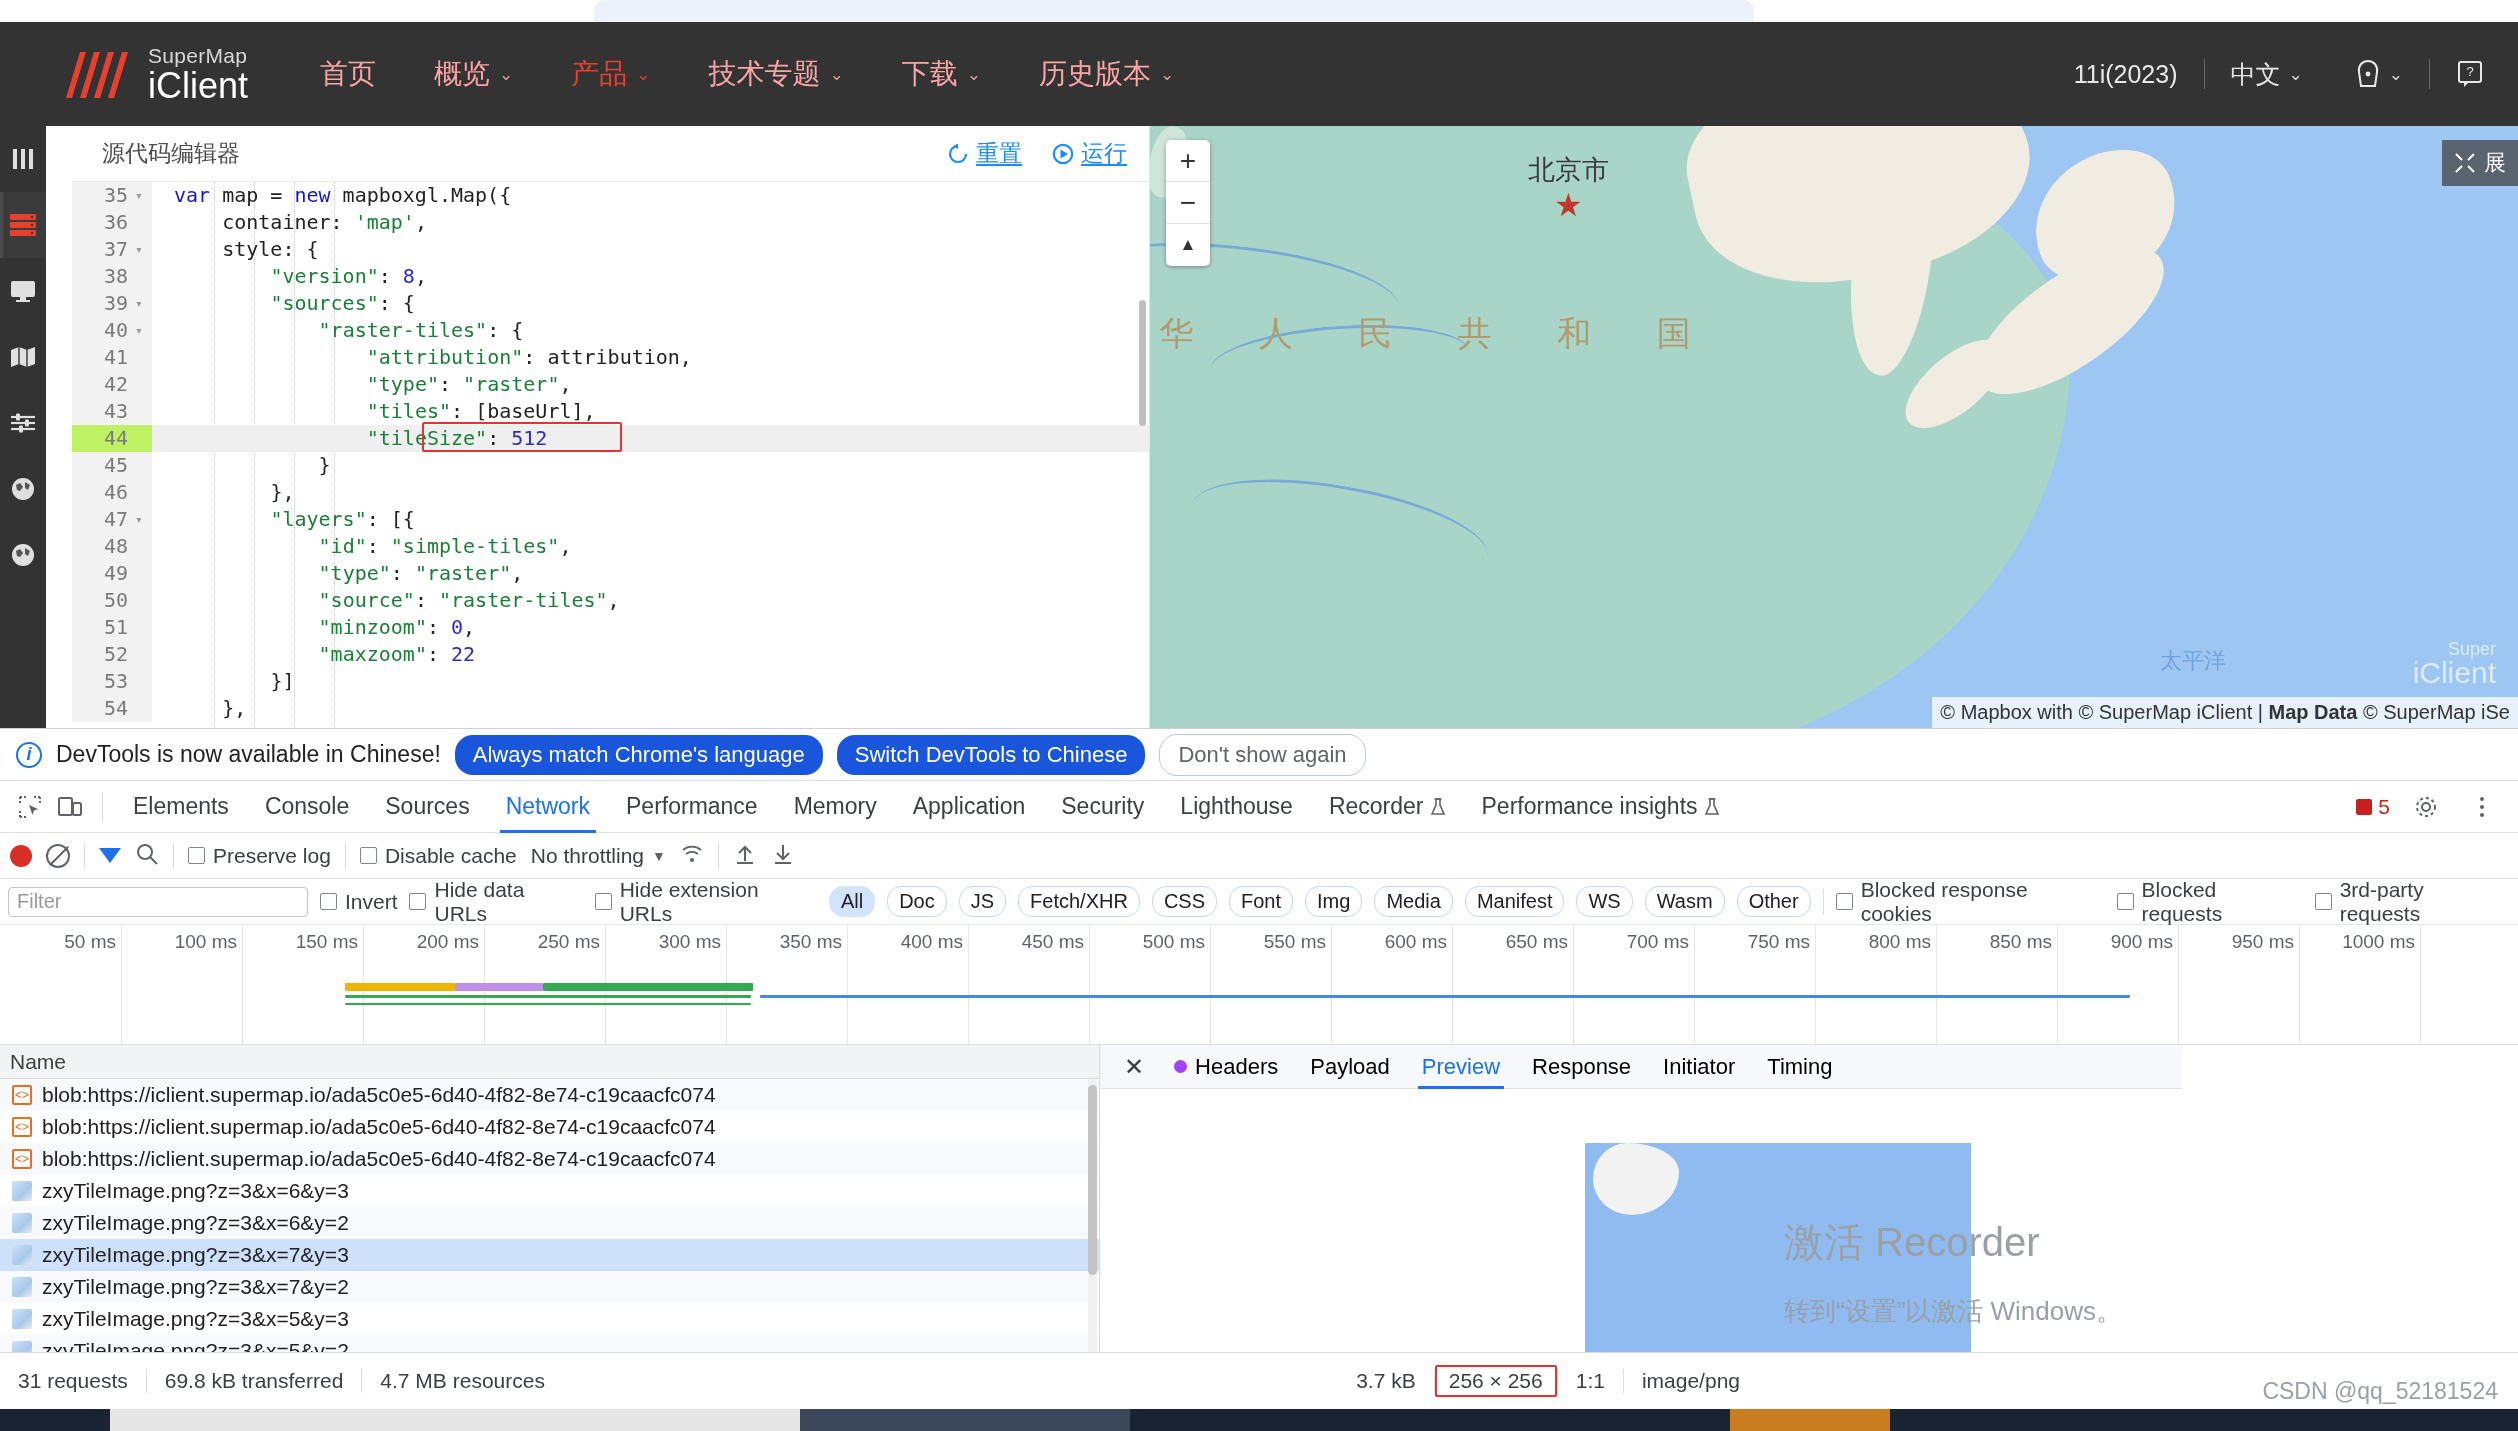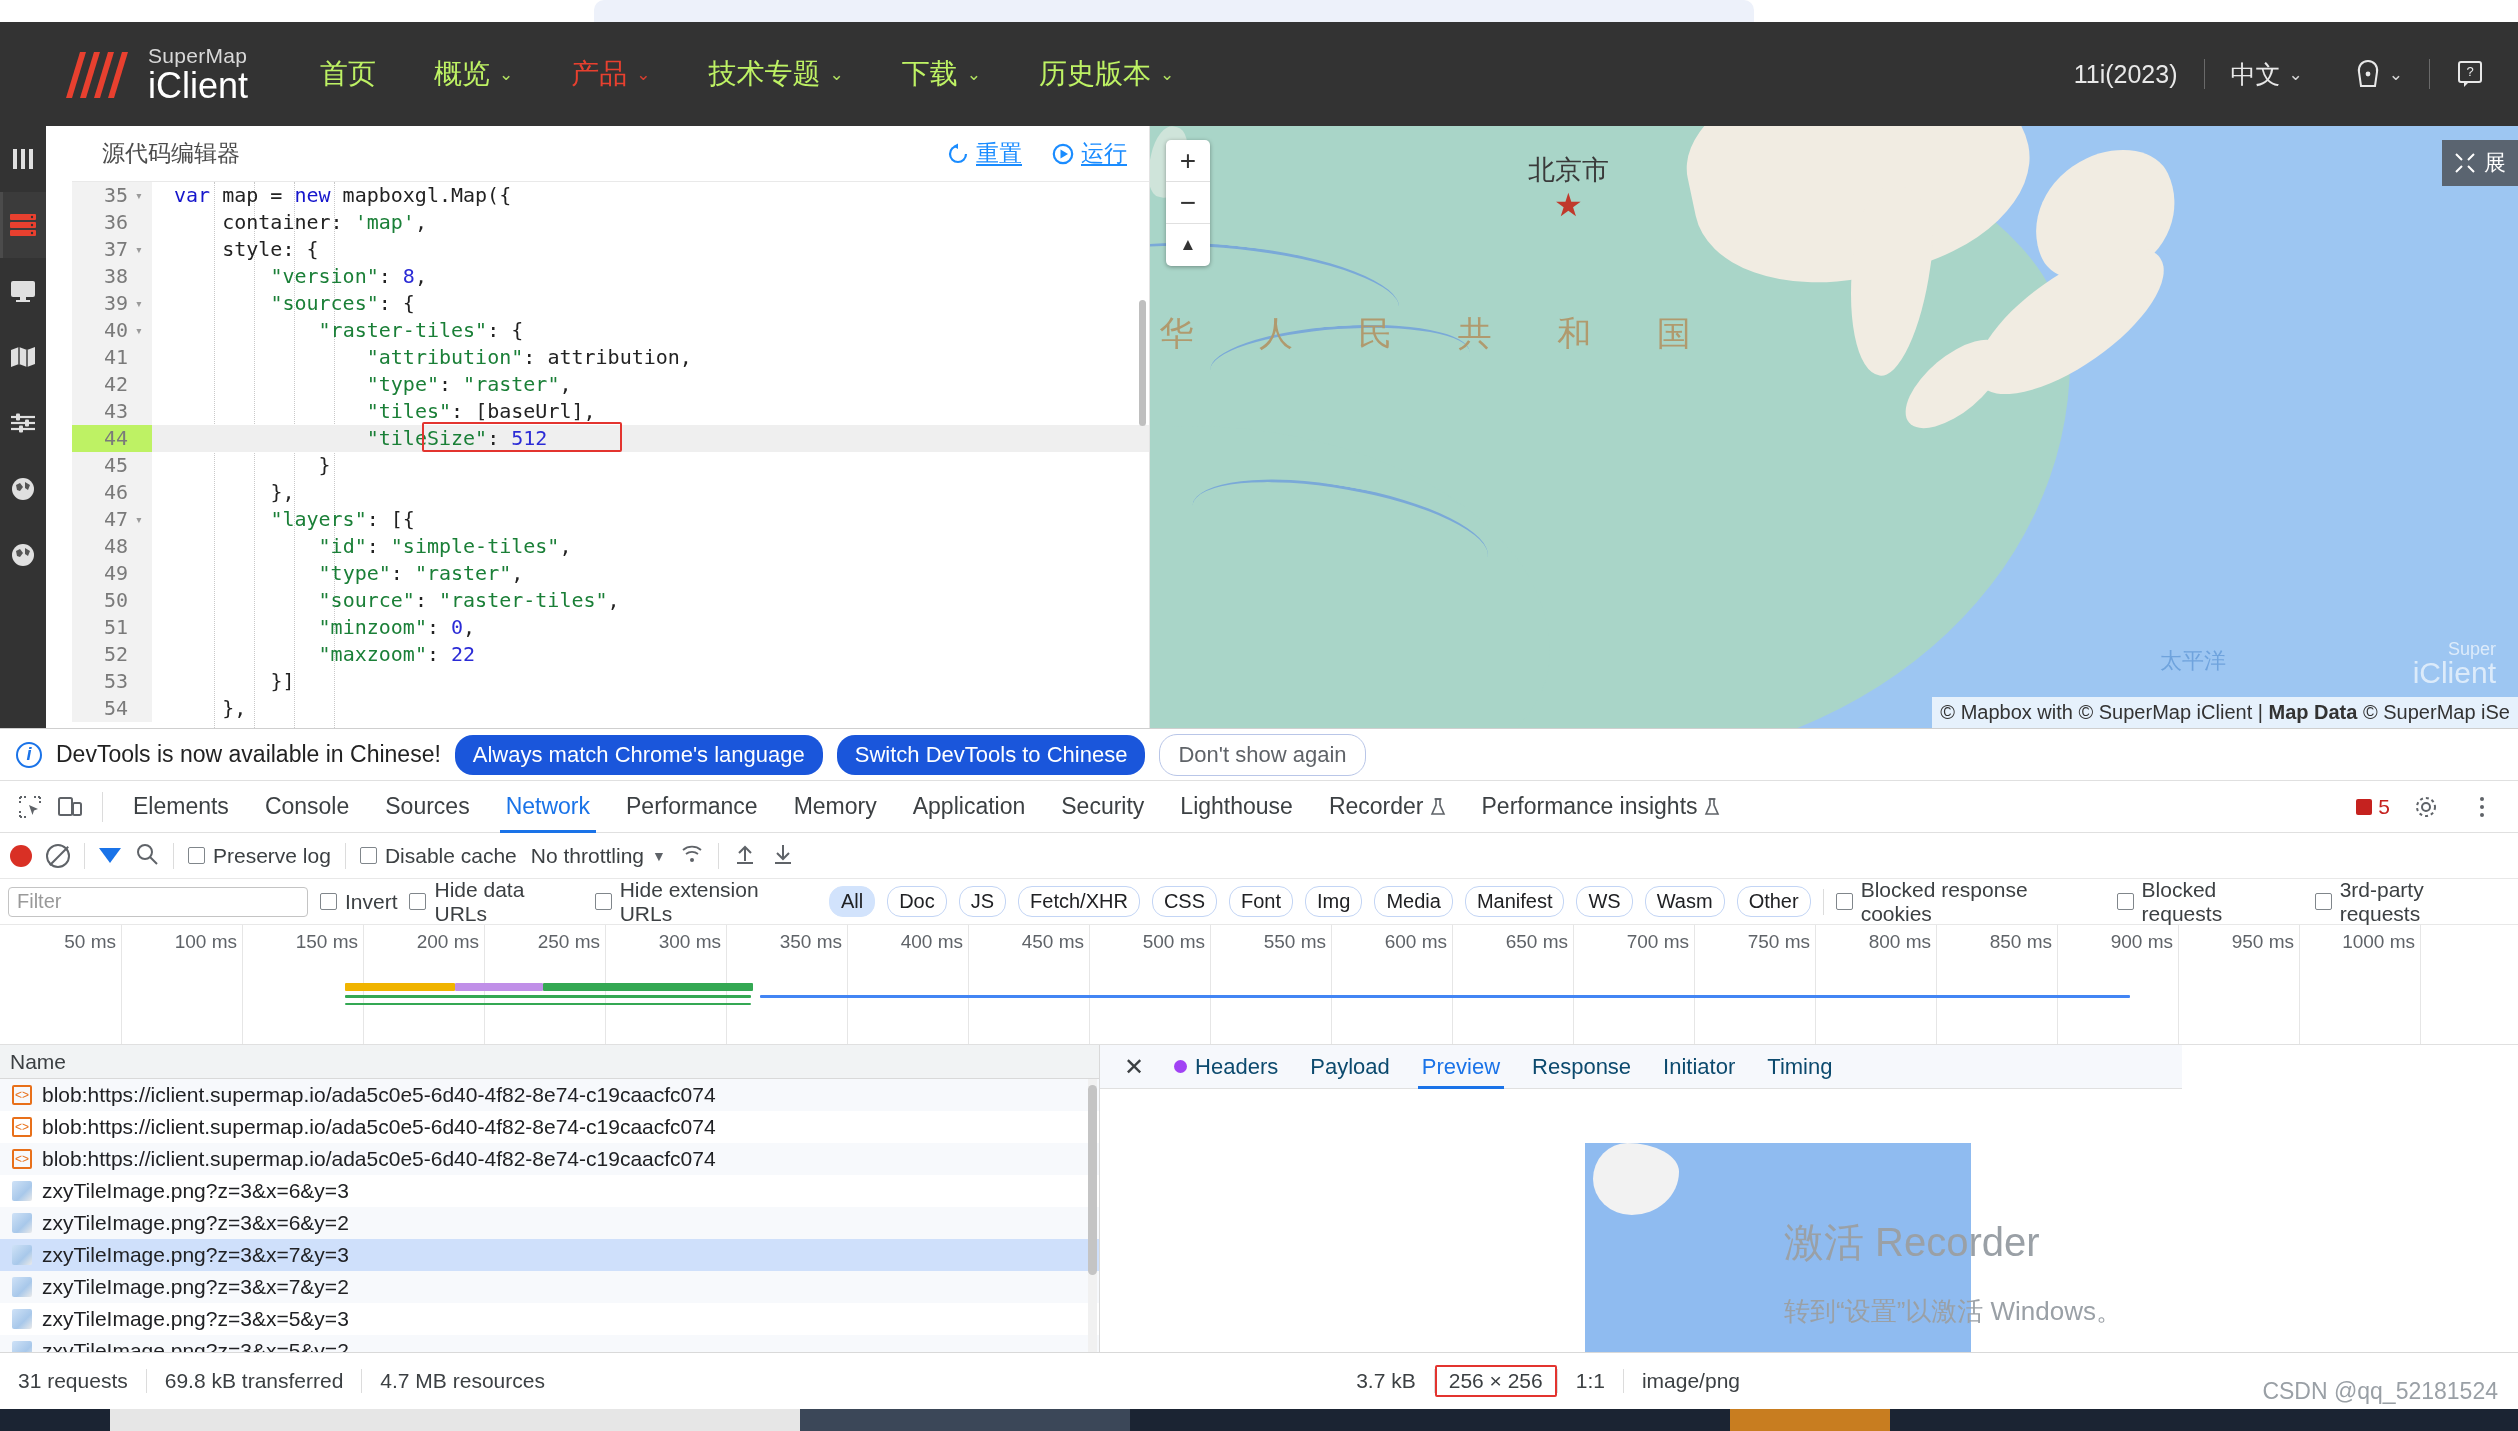--- a/index.html
+++ b/index.html
@@ -28,21 +28,21 @@
     display: flex; align-items: center;
   }
   .logo-wrap { display: flex; align-items: center; margin-left: 62px; }
   .logo-mark { display: block; }
   .logo-text { margin-left: 12px; color: #ffffff; line-height: 1; }
   .logo-text .sm { font-size: 21px; color: #d8d8d8; letter-spacing: .3px; }
   .logo-text .ic { font-size: 36px; font-weight: 400; margin-top: 2px; }
 
   .nav { display: flex; align-items: center; margin-left: 72px; gap: 58px; }
   .nav-item {
-    color: #bef264; font-size: 28px; display: flex; align-items: center; gap: 9px;
+    color: #fca5a5; font-size: 28px; display: flex; align-items: center; gap: 9px;
     cursor: pointer; white-space: nowrap;
   }
   .nav-item.active { color: #e8402f; }
   .caret { font-size: 17px; opacity: .9; }
 
   .header-right {
     position: absolute; right: 0; top: 0; height: 104px;
     display: flex; align-items: center; gap: 0; padding-right: 8px;
   }
   .hr-item {
@@ -296,21 +296,21 @@
   .req-scroll-track {
     position: absolute; right: 2px; top: 34px; width: 9px; bottom: 0; background: #f1f1f1;
   }
 
   .detail-pane { flex: 1; position: relative; background: #fff; }
   .detail-tabs {
     height: 44px; display: flex; align-items: center; gap: 0; border-bottom: 1px solid #e0e0e0;
     background: #f6f8fc; padding-left: 10px;
   }
   .d-tab {
-    font-size: 22px; color: #0c4a6e; padding: 0 16px; height: 44px; display: flex;
+    font-size: 22px; color: #000000; padding: 0 16px; height: 44px; display: flex;
     align-items: center; cursor: pointer; position: relative; white-space: nowrap; gap: 8px;
   }
   .d-tab.active { color: #1a73e8; }
   .d-tab.active::after {
     content: ""; position: absolute; left: 12px; right: 12px; bottom: 0; height: 3px; background: #1a73e8;
   }
   .x-close { font-size: 24px; color: #3c4043; padding: 0 14px; cursor: pointer; }
   .purple-dot { width: 13px; height: 13px; border-radius: 50%; background: #a142f4; }
 
   .preview-body { position: absolute; top: 44px; left: 0; right: 0; bottom: 0; background: #fff; overflow: hidden; }

